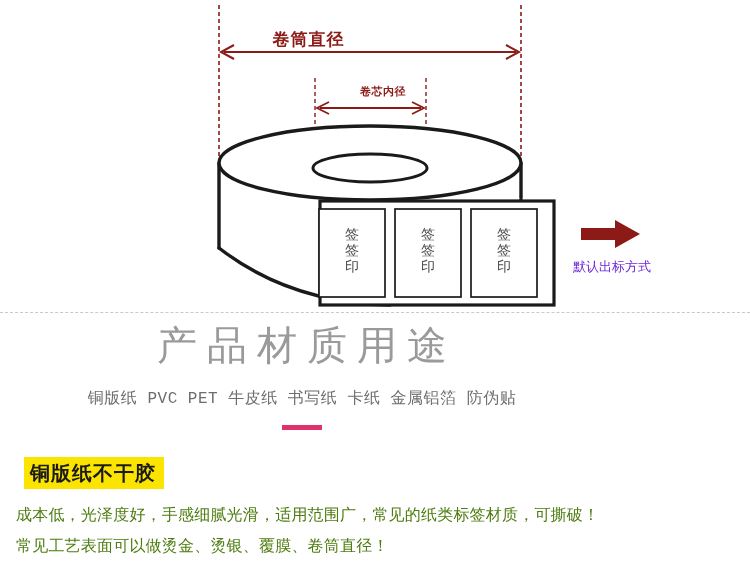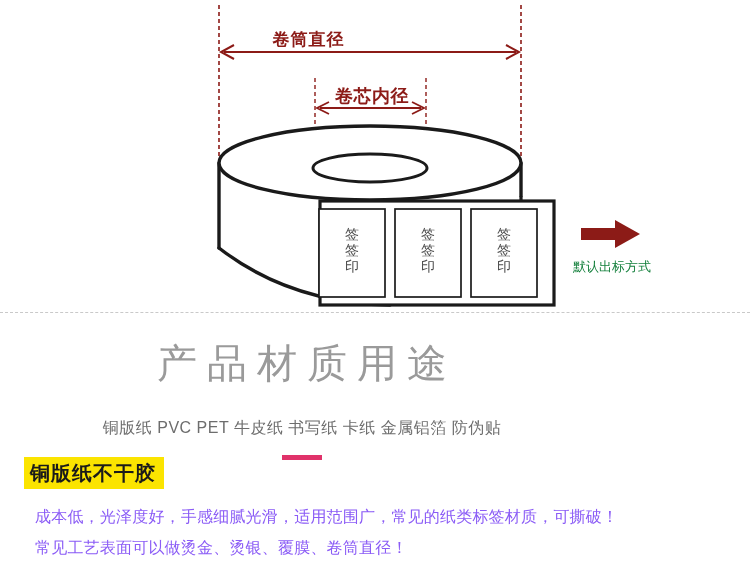--- a/index.html
+++ b/index.html
@@ -43,83 +43,83 @@
     white-space: nowrap;
     font-family: "Liberation Sans", "DejaVu Sans", sans-serif;
   }
   #label-outer-dia {
     left: 0; right: 0;
     top: 28px;
     text-align: center;
     margin-left: -3px;
   }
   #label-inner-dia {
-    left: 316px;
+    left: 327px;
     width: 112px;
     top: 84px;
     text-align: center;
-    font-size: 18px;
+    font-size: 11px;
     letter-spacing: 0.5px;
   }
 
   
   .cell-text {
     position: absolute;
     color: #4a4a4a;
     font-size: 14px;
     line-height: 16px;
     text-align: center;
     letter-spacing: 0px;
     font-family: "Liberation Sans", "DejaVu Sans", sans-serif;
   }
 
   
   #feed-note {
     position: absolute;
     left: 573px;
     top: 258px;
-    color: #15803d;
+    color: #6d28d9;
     font-size: 13px;
     white-space: nowrap;
     font-family: "Liberation Sans", "DejaVu Sans", sans-serif;
   }
 
   
   #divider {
     position: absolute;
     left: 0;
     top: 312px;
     width: 750px;
     height: 0;
     border-top: 1px dashed #c9c9c9;
   }
 
   
   #material-section {
     position: absolute;
     left: 0;
-    top: 336px;
+    top: 318px;
     width: 604px;
     text-align: center;
   }
   #material-title {
     color: #9a9a9a;
     font-size: 40px;
     letter-spacing: 10px;
     font-weight: 300;
     margin-left: 10px;
     line-height: 54px;
     font-family: "Liberation Sans", "DejaVu Sans", sans-serif;
   }
   #material-subtitle {
     color: #6d6d6d;
     font-size: 16px;
     letter-spacing: 0.5px;
-    margin-top: 28px;
-    font-family: Liberation Sans, sans-serif;
+    margin-top: 16px;
+    font-family: Liberation Mono, monospace;
   }
   #material-underline {
     width: 40px;
     height: 5px;
     background: #e0326a;
     margin: 16px auto 0 auto;
   }
 
   
   #desc-block {
@@ -137,27 +137,26 @@
     background: #fbe400;
     color: #1a1a1a;
     font-size: 20px;
     font-weight: 700;
     letter-spacing: 1px;
     padding: 4px 8px 4px 6px;
     line-height: 24px;
     font-family: "Liberation Sans", "DejaVu Sans", sans-serif;
   }
   .desc-line {
-    color: #8b5cf6;
+    color: #4d7c0f;
     font-size: 16px;
     line-height: 31px;
     letter-spacing: 0.2px;
     white-space: nowrap;
-    font-family: Liberation Sans, sans-serif;
-    margin-left: 19px;
+    font-family: Liberation Mono, monospace;
   }
   #desc-line-1 { margin-top: 12px; }
 </style>
 </head>
 <body>
 
 <div id="page">
 
   <div id="diagram">
 

